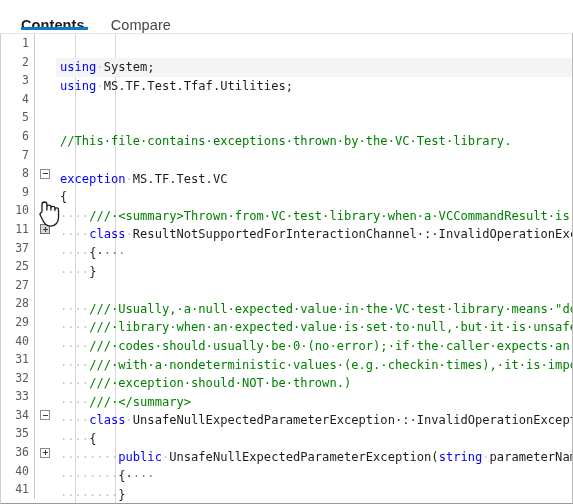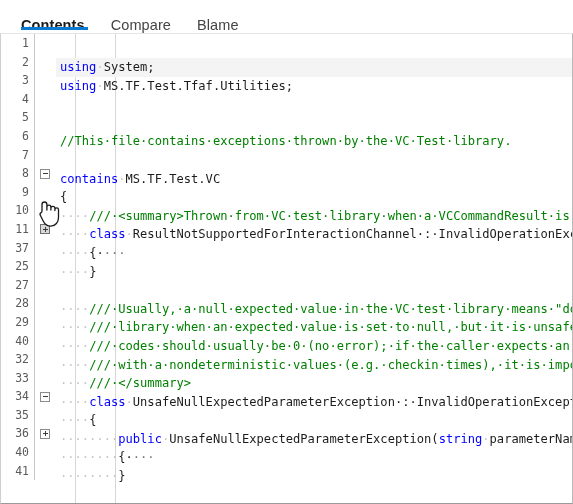--- a/index.html
+++ b/index.html
@@ -103,46 +103,44 @@
 <div class="app">
 
   <div class="tabbar" id="tabbar">
       <div class="tab active">
         <span>Contents</span>
         <span class="tab-underline"></span>
       </div>
       <div class="tab">
         <span>Compare</span>
       </div>
-      <div class="tab">
-        <span>Blame</span>
-      </div>
     </div>
 
   <div class="editor">
     <div class="guide" style="left:74px;"></div>
     <div class="guide" style="left:114px;"></div>
     <div class="rows" id="rows">
         <div class="row hl"><div class="gutter-num">1</div><div class="fold-cell"></div><div class="code-cell"><span class="code-inner"><span class="kw">using</span><span class="ws">·</span><span class="tx">System;</span></span></div></div>
         <div class="row"><div class="gutter-num">2</div><div class="fold-cell"></div><div class="code-cell"><span class="code-inner"><span class="kw">using</span><span class="ws">·</span><span class="tx">MS.TF.Test.Tfaf.Utilities;</span></span></div></div>
         <div class="row"><div class="gutter-num">3</div><div class="fold-cell"></div><div class="code-cell"><span class="code-inner"></span></div></div>
         <div class="row"><div class="gutter-num">4</div><div class="fold-cell"></div><div class="code-cell"><span class="code-inner"></span></div></div>
         <div class="row"><div class="gutter-num">5</div><div class="fold-cell"></div><div class="code-cell"><span class="code-inner"><span class="cm">//This·file·contains·exceptions·thrown·by·the·VC·Test·library.</span></span></div></div>
         <div class="row"><div class="gutter-num">6</div><div class="fold-cell"></div><div class="code-cell"><span class="code-inner"></span></div></div>
-        <div class="row"><div class="gutter-num">7</div><div class="fold-cell"></div><div class="code-cell"><span class="code-inner"><span class="kw">contains</span><span class="ws">·</span><span class="tx">MS.TF.Test.VC</span></span></div></div>
+        <div class="row"><div class="gutter-num">7</div><div class="fold-cell"></div><div class="code-cell"><span class="code-inner"><span class="kw">exception</span><span class="ws">·</span><span class="tx">MS.TF.Test.VC</span></span></div></div>
         <div class="row"><div class="gutter-num">8</div><div class="fold-cell"><div class="foldbox minus"><span class="hbar"></span></div></div><div class="code-cell"><span class="code-inner"><span class="tx">{</span></span></div></div>
         <div class="row"><div class="gutter-num">9</div><div class="fold-cell"></div><div class="code-cell"><span class="code-inner"><span class="ws">····</span><span class="cm">///·&lt;summary&gt;Thrown·from·VC·test·library·when·a·VCCommandResult·is·not·sup</span></span></div></div>
         <div class="row"><div class="gutter-num">10</div><div class="fold-cell"></div><div class="code-cell"><span class="code-inner"><span class="ws">····</span><span class="kw">class</span><span class="ws">·</span><span class="tx">ResultNotSupportedForInteractionChannel·:·InvalidOperationException</span></span></div></div>
         <div class="row"><div class="gutter-num">11</div><div class="fold-cell"><div class="foldbox hover"><span class="hbar"></span><span class="vbar"></span></div></div><div class="code-cell"><span class="code-inner"><span class="ws">····</span><span class="tx">{·</span><span class="el">···</span></span></div></div>
         <div class="row"><div class="gutter-num">37</div><div class="fold-cell"></div><div class="code-cell"><span class="code-inner"><span class="ws">····</span><span class="tx">}</span></span></div></div>
         <div class="row"><div class="gutter-num">25</div><div class="fold-cell"></div><div class="code-cell"><span class="code-inner"></span></div></div>
         <div class="row"><div class="gutter-num">27</div><div class="fold-cell"></div><div class="code-cell"><span class="code-inner"><span class="ws">····</span><span class="cm">///·Usually,·a·null·expected·value·in·the·VC·test·library·means·"do·not·ve</span></span></div></div>
         <div class="row"><div class="gutter-num">28</div><div class="fold-cell"></div><div class="code-cell"><span class="code-inner"><span class="ws">····</span><span class="cm">///·library·when·an·expected·value·is·set·to·null,·but·it·is·unsafe·to·exp</span></span></div></div>
         <div class="row"><div class="gutter-num">29</div><div class="fold-cell"></div><div class="code-cell"><span class="code-inner"><span class="ws">····</span><span class="cm">///·codes·should·usually·be·0·(no·error);·if·the·caller·expects·an·error·i</span></span></div></div>
         <div class="row"><div class="gutter-num">40</div><div class="fold-cell"></div><div class="code-cell"><span class="code-inner"><span class="ws">····</span><span class="cm">///·with·a·nondeterministic·values·(e.g.·checkin·times),·it·is·important·t</span></span></div></div>
+        <div class="row"><div class="gutter-num">31</div><div class="fold-cell"></div><div class="code-cell"><span class="code-inner"><span class="ws">····</span><span class="cm">///·exception·should·NOT·be·thrown.)</span></span></div></div>
         <div class="row"><div class="gutter-num">32</div><div class="fold-cell"></div><div class="code-cell"><span class="code-inner"><span class="ws">····</span><span class="cm">///·&lt;/summary&gt;</span></span></div></div>
         <div class="row"><div class="gutter-num">33</div><div class="fold-cell"></div><div class="code-cell"><span class="code-inner"><span class="ws">····</span><span class="kw">class</span><span class="ws">·</span><span class="tx">UnsafeNullExpectedParameterException·:·InvalidOperationException</span></span></div></div>
         <div class="row"><div class="gutter-num">34</div><div class="fold-cell"><div class="foldbox minus"><span class="hbar"></span></div></div><div class="code-cell"><span class="code-inner"><span class="ws">····</span><span class="tx">{</span></span></div></div>
         <div class="row"><div class="gutter-num">35</div><div class="fold-cell"></div><div class="code-cell"><span class="code-inner"><span class="ws">········</span><span class="kw">public</span><span class="ws">·</span><span class="tx">UnsafeNullExpectedParameterException(</span><span class="kw">string</span><span class="ws">·</span><span class="tx">parameterName)</span></span></div></div>
         <div class="row"><div class="gutter-num">36</div><div class="fold-cell"><div class="foldbox"><span class="hbar"></span><span class="vbar"></span></div></div><div class="code-cell"><span class="code-inner"><span class="ws">········</span><span class="tx">{·</span><span class="el">···</span></span></div></div>
         <div class="row"><div class="gutter-num">40</div><div class="fold-cell"></div><div class="code-cell"><span class="code-inner"><span class="ws">········</span><span class="tx">}</span></span></div></div>
         <div class="row"><div class="gutter-num">41</div><div class="fold-cell"></div><div class="code-cell"><span class="code-inner"></span></div></div>
       </div>
 
     <svg class="cursor-hand" id="handcursor" width="26" height="31" viewBox="0 0 26 31" style="left: 36px; top: 164px;">

